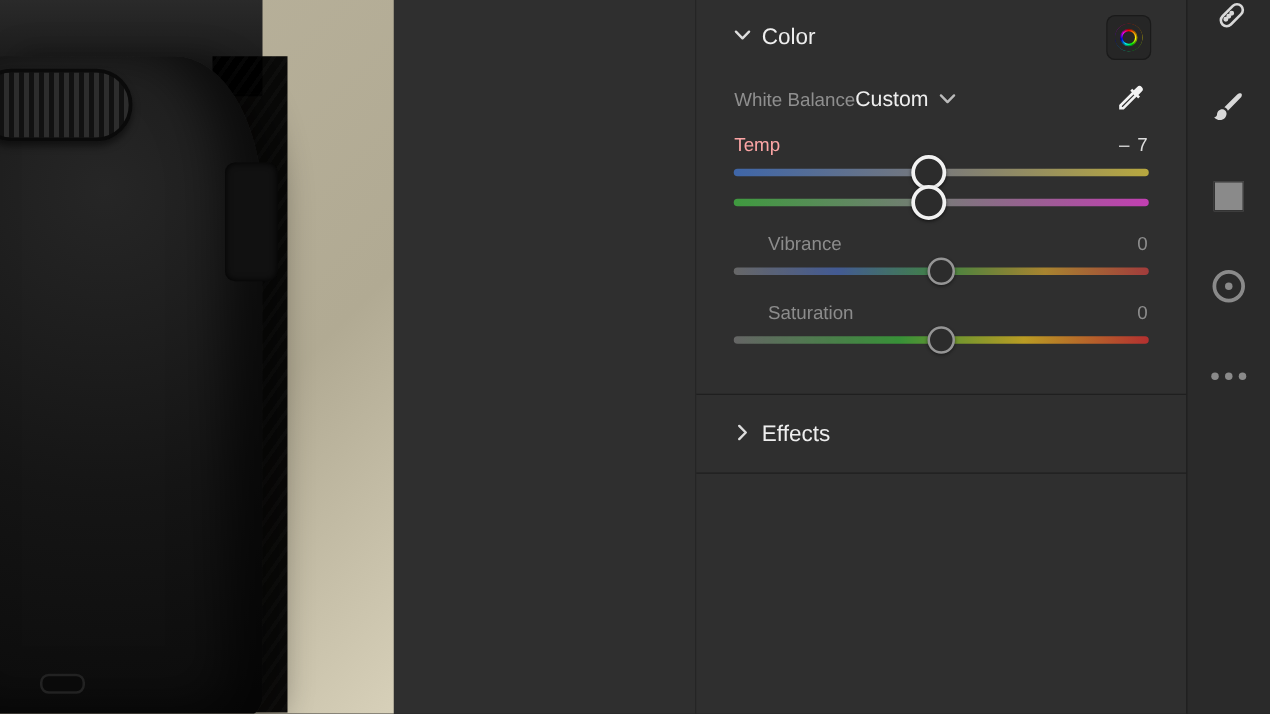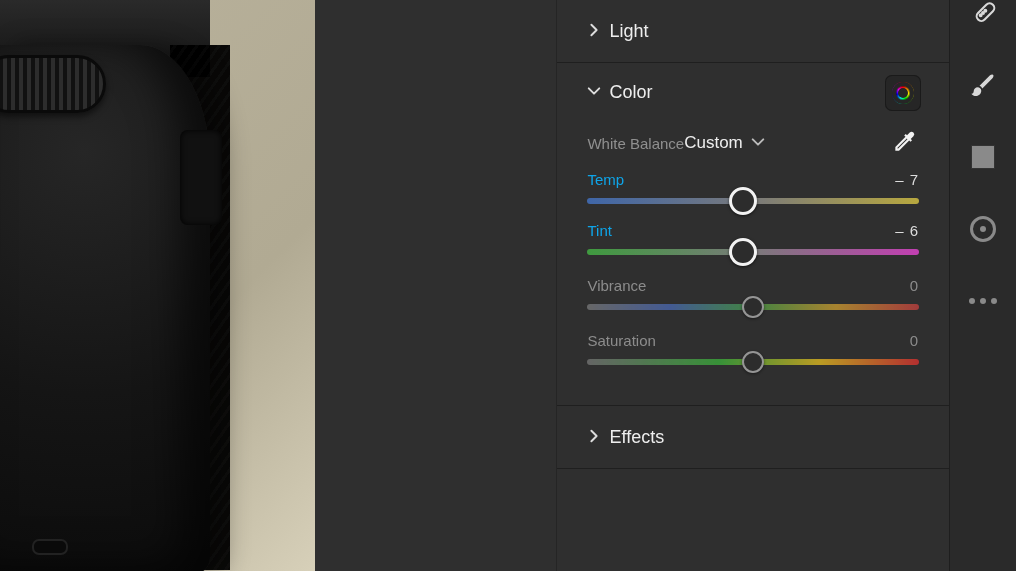--- a/index.html
+++ b/index.html
@@ -191,22 +191,22 @@
   .slider {
     margin-top: 10px;
     margin-bottom: 10px;
   }
   .slider-row1 {
     display: flex;
     justify-content: space-between;
     font-size: 15px;
     margin-bottom: 10px;
   }
-  .slider-name { color: #0ea5e9; }
-  .slider-name.dim { color: #8c8c8c; }
+  .slider-name { color: #fca5a5; }
+  .slider-name.dim { color: #8c8c8c; margin-left: 27px; }
   .slider-val { color: #ddd; letter-spacing: 1px; }
   .slider-val.dim { color: #8c8c8c; }
   .track {
     height: 6px;
     border-radius: 4px;
     position: relative;
   }
   .handle {
     position: absolute;
     top: 50%;
@@ -289,30 +289,20 @@
       <div class="slot"></div>
     </div>
     <div class="dial"></div>
     <div class="strap-lug"></div>
   </div>
 
   <div class="gap"></div>
 
   <div class="panel">
 
-    <div class="section">
-      <div class="section-header">
-        <span class="chev">
-          <svg viewBox="0 0 16 16" width="14" height="14">
-              <path d="M5 2l6 6-6 6" fill="none" stroke="currentColor" stroke-width="2.2" stroke-linecap="round" stroke-linejoin="round"></path>
-            </svg>
-        </span>
-        <span class="section-title">Light</span>
-      </div>
-    </div>
 
     <div class="section expanded color-section">
       <div class="section-header">
         <span class="chev">
           <svg viewBox="0 0 16 16" width="14" height="14">
               <path d="M2 5l6 6 6-6" fill="none" stroke="currentColor" stroke-width="2.2" stroke-linecap="round" stroke-linejoin="round"></path>
             </svg>
         </span>
         <span class="section-title">Color</span>
       </div>
@@ -341,24 +331,20 @@
         <div class="slider-row1">
           <span class="slider-name">Temp</span>
           <span class="slider-val">– 7</span>
         </div>
         <div class="track g-temp">
           <div class="handle" style="left:47%"></div>
         </div>
       </div>
 
       <div class="slider" style="margin-top:18px">
-        <div class="slider-row1">
-          <span class="slider-name">Tint</span>
-          <span class="slider-val">– 6</span>
-        </div>
         <div class="track g-tint">
           <div class="handle" style="left:47%"></div>
         </div>
       </div>
 
       <div class="slider" style="margin-top:22px">
         <div class="slider-row1">
           <span class="slider-name dim">Vibrance</span>
           <span class="slider-val dim">0</span>
         </div>

